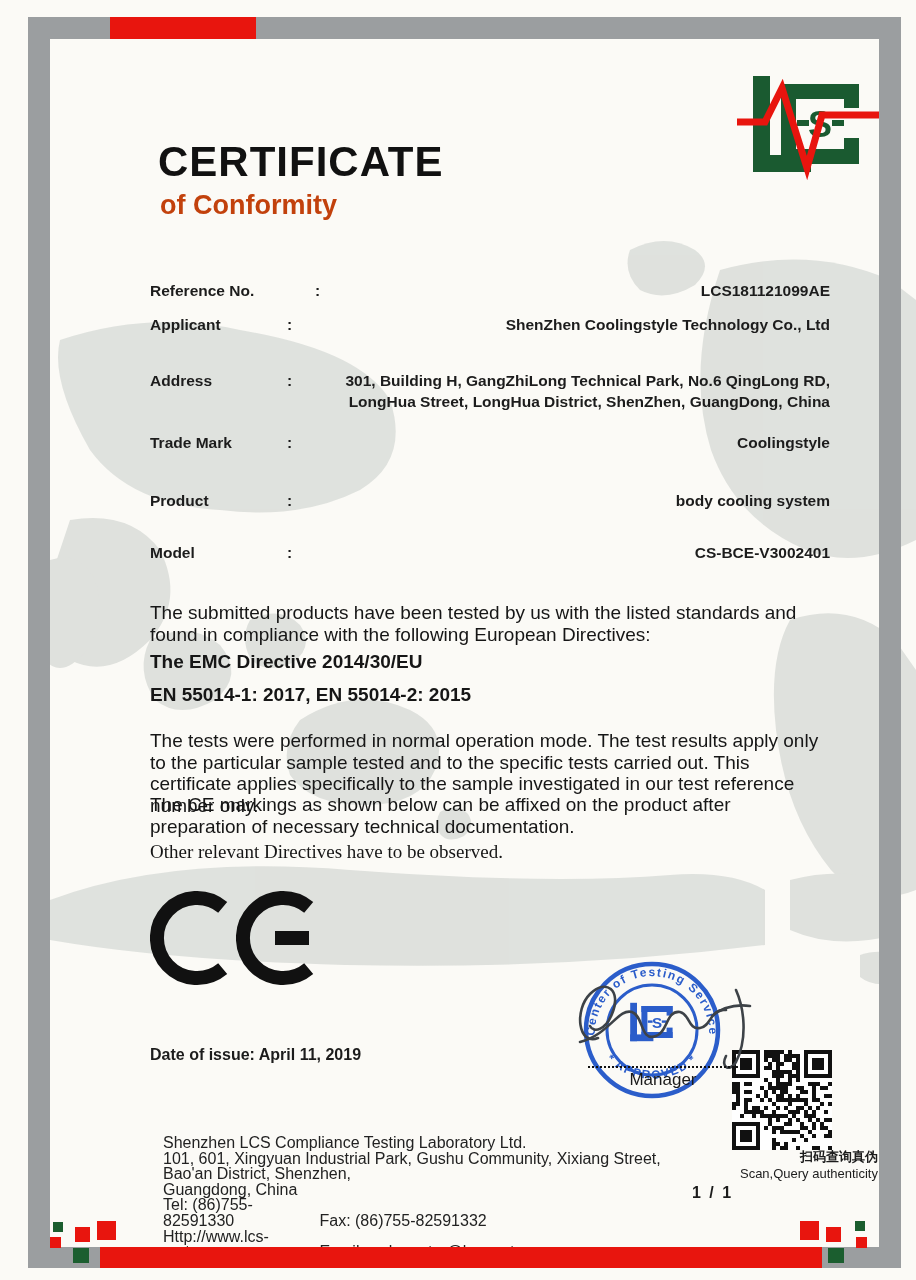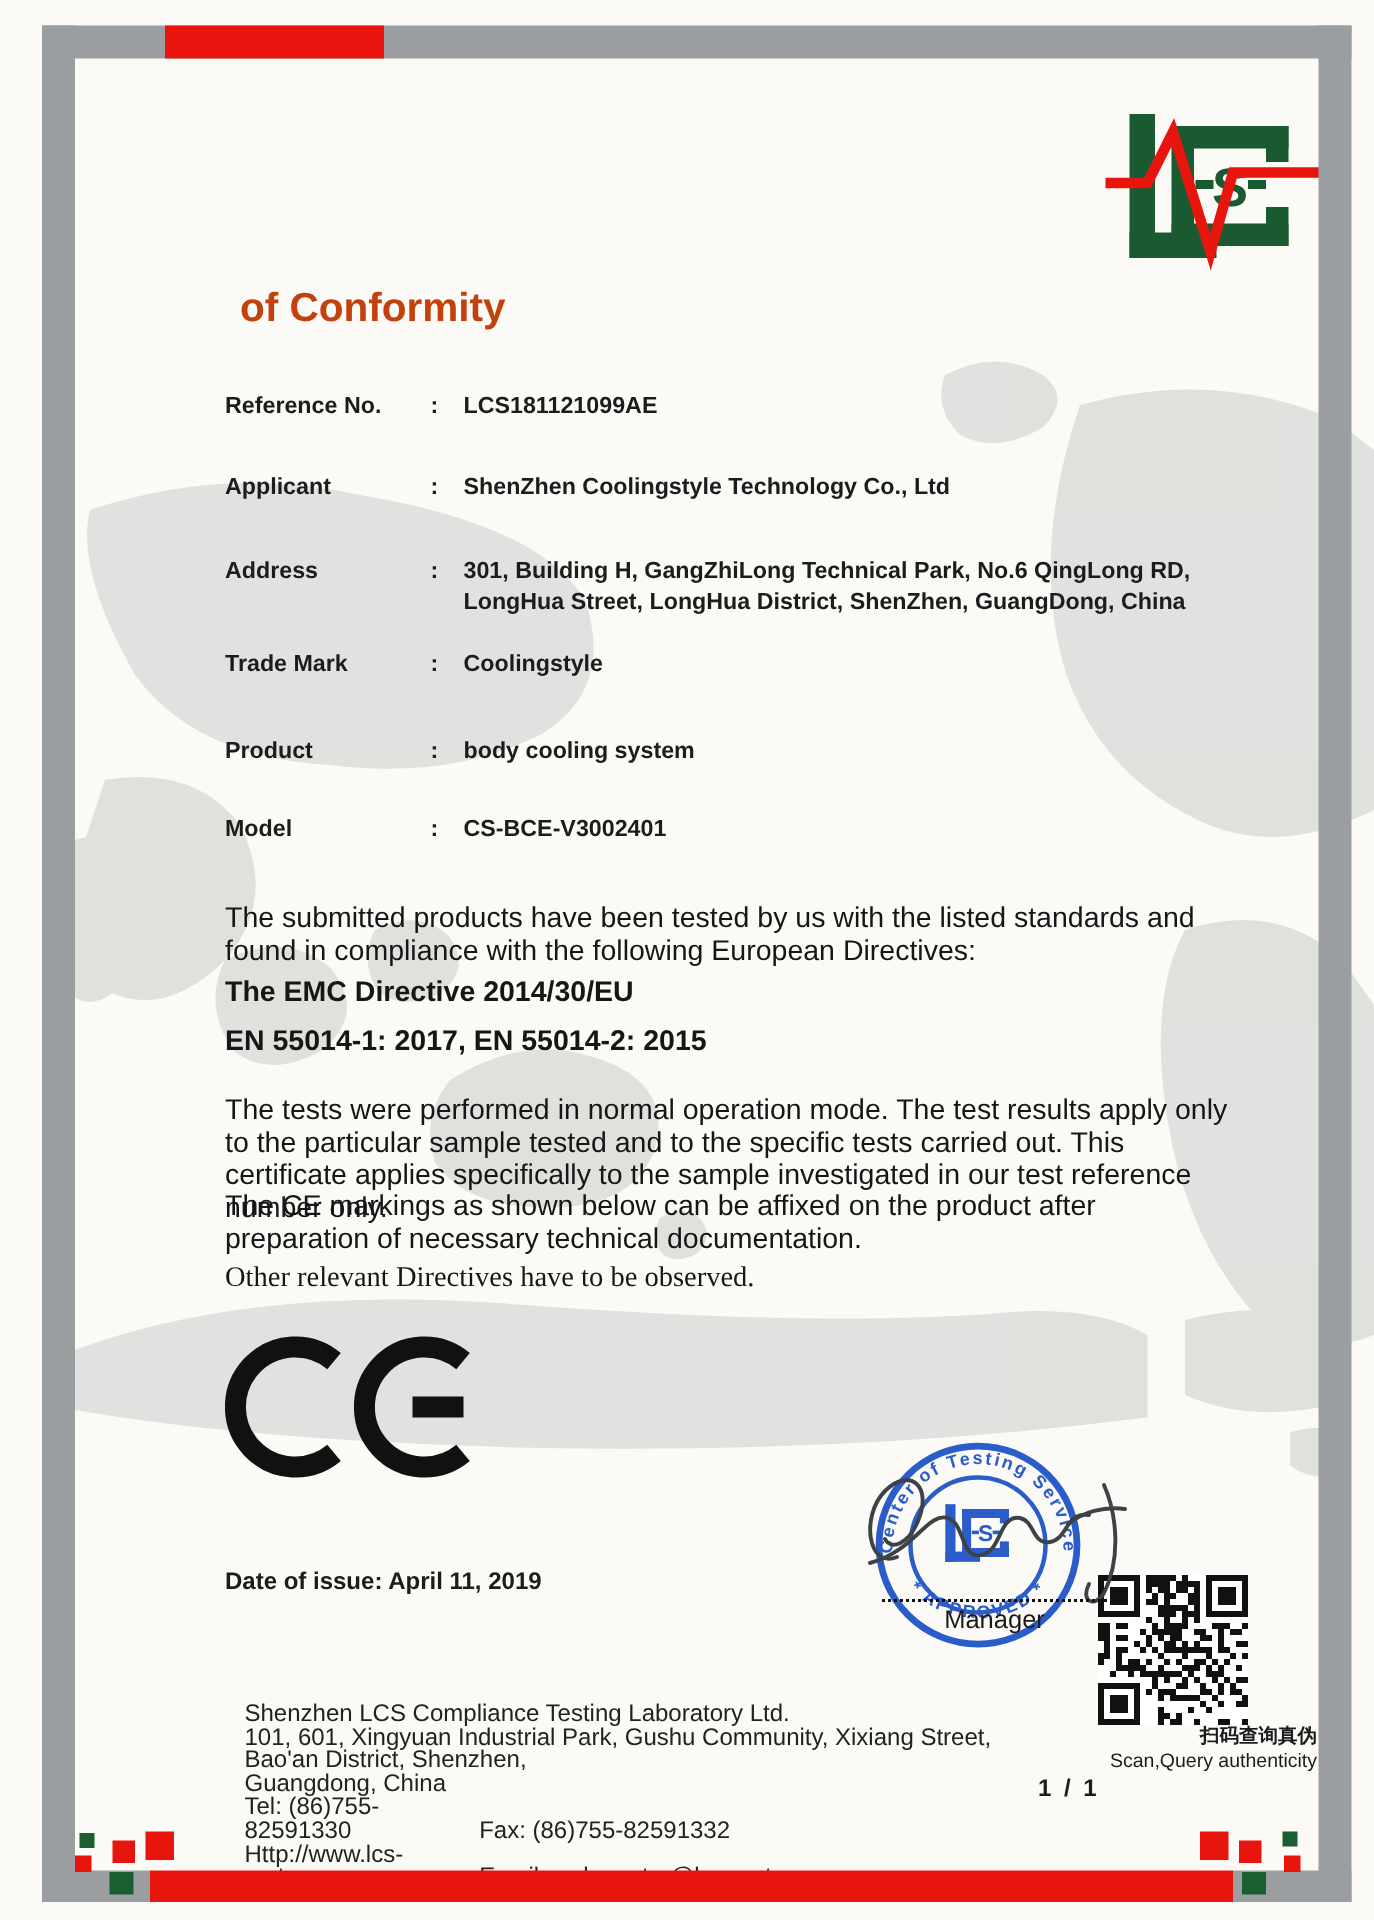--- a/index.html
+++ b/index.html
@@ -17,21 +17,21 @@
   .sq{position:absolute;z-index:3;}
   .sq-red{background:#e8150e;}
   .sq-green{background:#1b5e2f;}
   
   .content{position:absolute;left:0;top:0;width:916px;height:1280px;z-index:1;}
   .title-main{position:absolute;left:158px;top:138px;font-size:42px;font-weight:bold;letter-spacing:1px;color:#111;}
   .title-sub{position:absolute;left:160px;top:190px;font-size:27px;font-weight:bold;color:#c2410c;}
   .row{position:absolute;left:150px;width:680px;display:flex;font-size:15.5px;font-weight:bold;line-height:21px;}
   .row .lbl{width:137px;flex:none;}
   .row .col{width:22px;flex:none;}
-  .row .val{width:521px;}
+  .row .val{width:521px;text-align:right;}
   .para{position:absolute;left:150px;width:678px;font-size:19px;line-height:21.5px;color:#161616;}
   .para.bold{font-weight:bold;}
   .date-line{position:absolute;left:150px;top:1046px;font-size:16px;font-weight:bold;}
   .ce{position:absolute;z-index:1;}
   
   .stamp{position:absolute;left:575px;top:956px;z-index:3;}
   .stamp-arc{font-size:12px;font-weight:bold;letter-spacing:1.6px;fill:#2b5dca;}
   .sig{position:absolute;left:560px;top:950px;z-index:4;}
   .dotline{position:absolute;left:588px;top:1066px;width:150px;border-bottom:2px dotted #111;z-index:4;}
   .manager{position:absolute;left:598px;top:1070px;width:130px;text-align:center;font-size:17px;color:#1a1a1a;z-index:4;}
@@ -106,23 +106,24 @@
         <rect x="46" y="75" width="78" height="15"></rect>
         <rect x="109" y="10" width="15" height="24"></rect>
         <rect x="109" y="64" width="15" height="26"></rect>
         <rect x="62" y="46" width="12" height="6"></rect>
         <rect x="97" y="46" width="12" height="6"></rect>
       </g>
       <text x="85" y="63" text-anchor="middle" font-size="36" font-weight="bold" fill="#1a5a30">S</text>
       <polyline points="2,48 30,48 47,14 72,94 87,41 146,41" fill="none" stroke="#e8150e" stroke-width="7"></polyline>
     </svg>
 
+    <div class="title-main">CERTIFICATE</div>
     <div class="title-sub">of Conformity</div>
 
-    <div class="row" style="top:260px;">
+    <div class="row" style="top:280px;gap:28px;">
       <span class="lbl">Reference No.</span>
       <span class="col">:</span>
       <span class="val">LCS181121099AE</span>
     </div>
     <div class="row" style="top:314px;">
       <span class="lbl">Applicant</span>
       <span class="col">:</span>
       <span class="val">ShenZhen Coolingstyle Technology Co., Ltd</span>
     </div>
     <div class="row" style="top:370px;">

